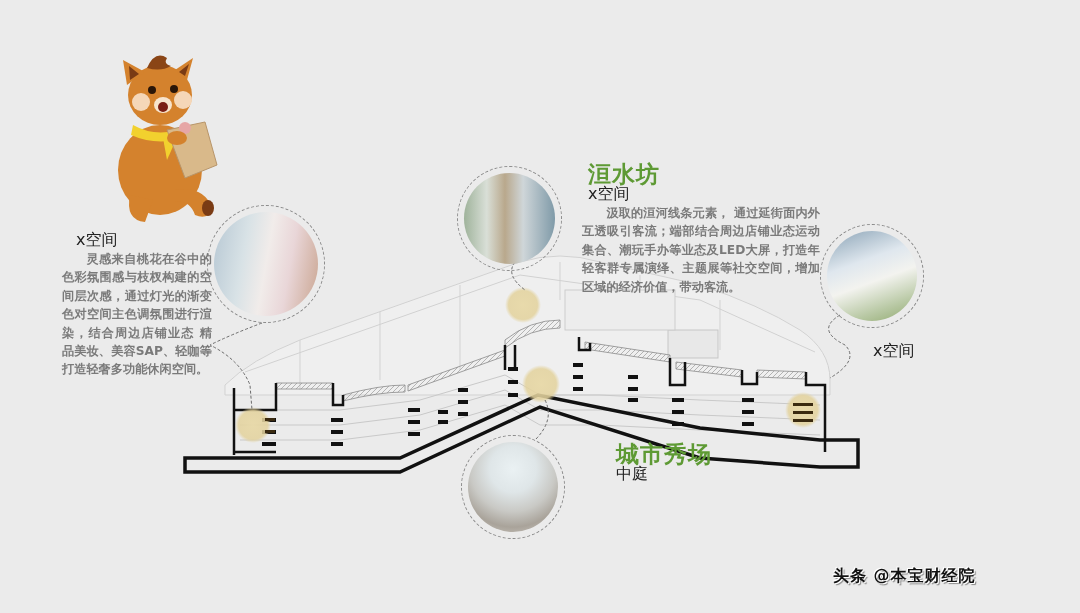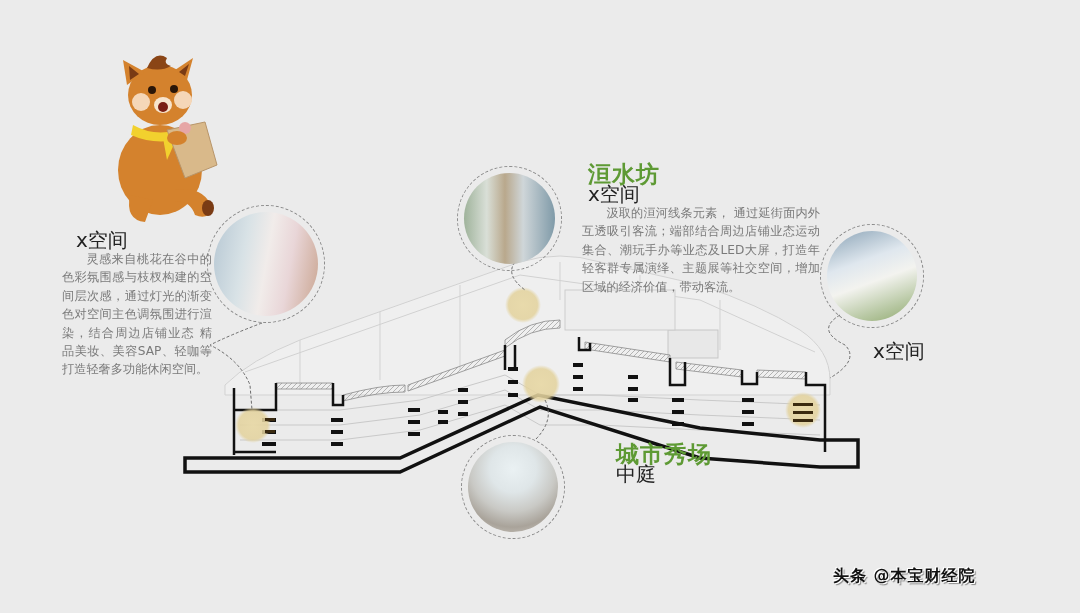--- a/index.html
+++ b/index.html
@@ -1,21 +1,21 @@
 <!DOCTYPE html>
 <html><head>
 <meta charset="utf-8">
 <style>
   html, body { margin:0; padding:0; }
   body { width:1080px; height:613px; background:#ebebeb; position:relative; overflow:hidden;
          font-family:"DejaVu Sans","Liberation Sans",sans-serif; color:#6f6f6f; }
   .abs { position:absolute; }
   .zone-title { color:#5e9a34; font-weight:bold; font-size:23px; line-height:20px; letter-spacing:1px; }
-  .zone-sub { color:#222; font-size:20px; line-height:20px; }
-  .zone-desc { color:#7a7a7a; font-size:12.2px; line-height:18.4px; text-indent:2em; text-align:justify; }
+  .zone-sub { color:#222; font-size:16px; line-height:20px; }
+  .zone-desc { color:#7a7a7a; font-size:12.2px; line-height:18.4px; text-indent:2em; text-align:justify;font-weight:bold; }
   .photo { position:absolute; border-radius:50%; border:1.5px dashed #8a8a8a; padding:6px; box-sizing:border-box; }
   .photo-inner { width:100%; height:100%; border-radius:50%; overflow:hidden; }
   .watermark { color:#111; font-size:16px; font-weight:bold; letter-spacing:1px;
                text-shadow:1px 1px 0 #fff, -1px -1px 0 #fff, 2px 2px 1px #888; }
   svg { position:absolute; left:0; top:0; }
 </style>
 </head>
 <body>
 
 <svg width="1080" height="613" viewBox="0 0 1080 613">

